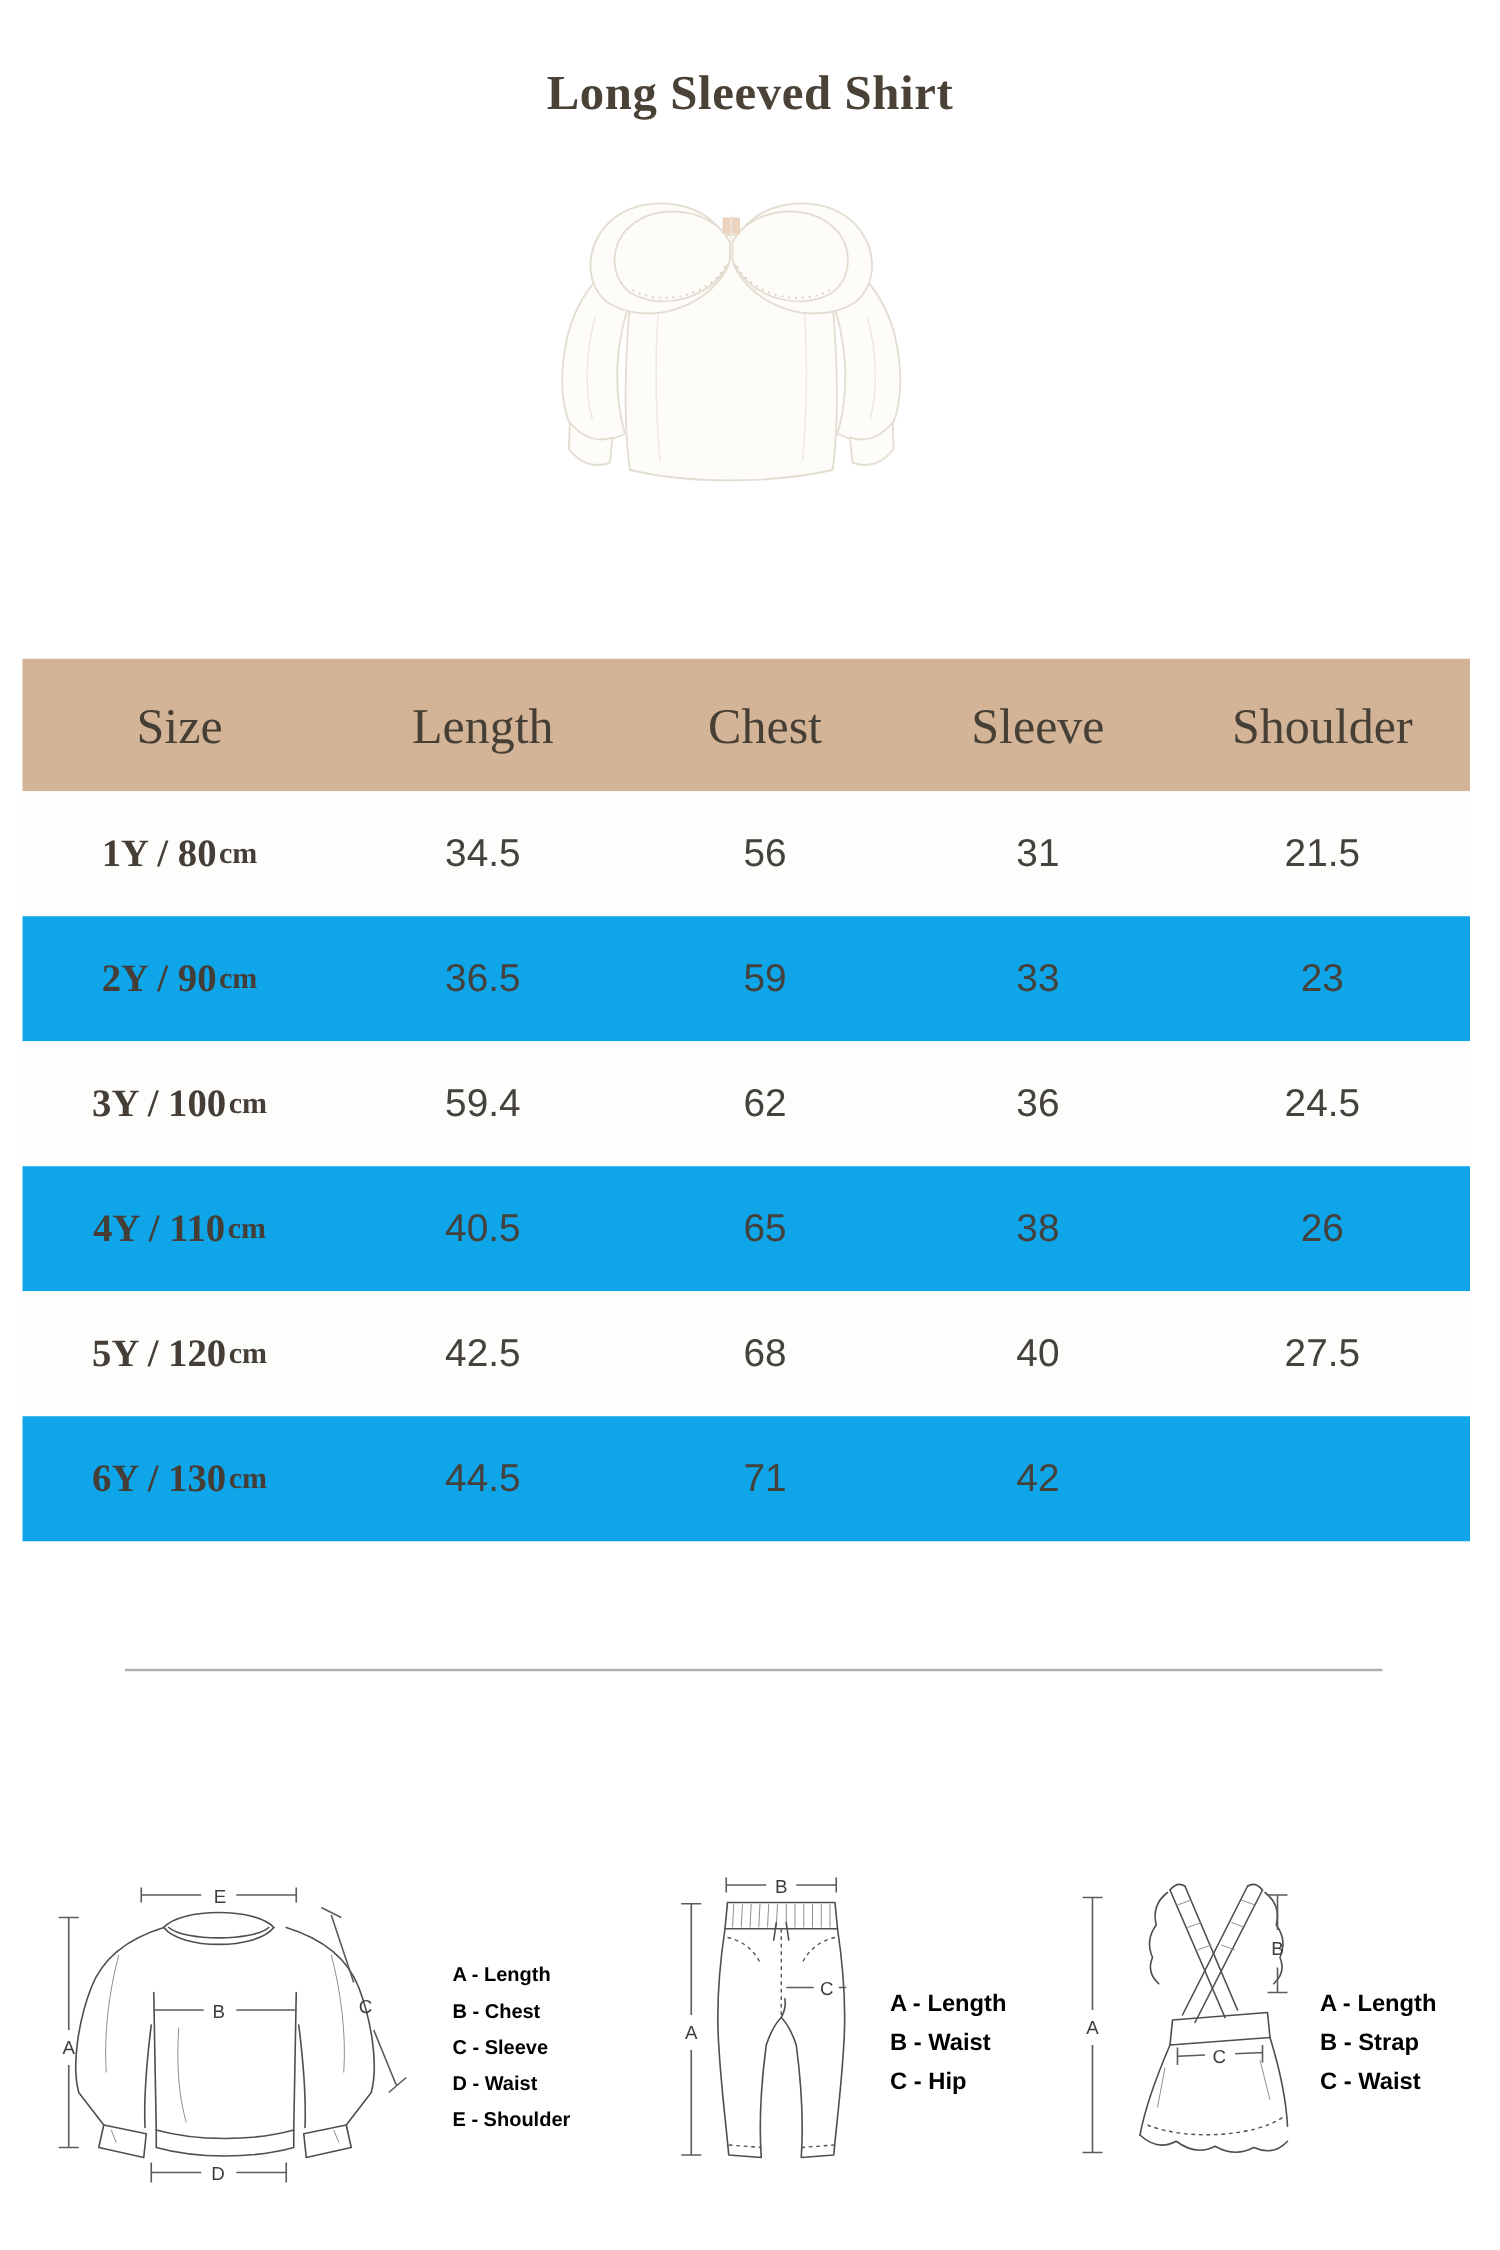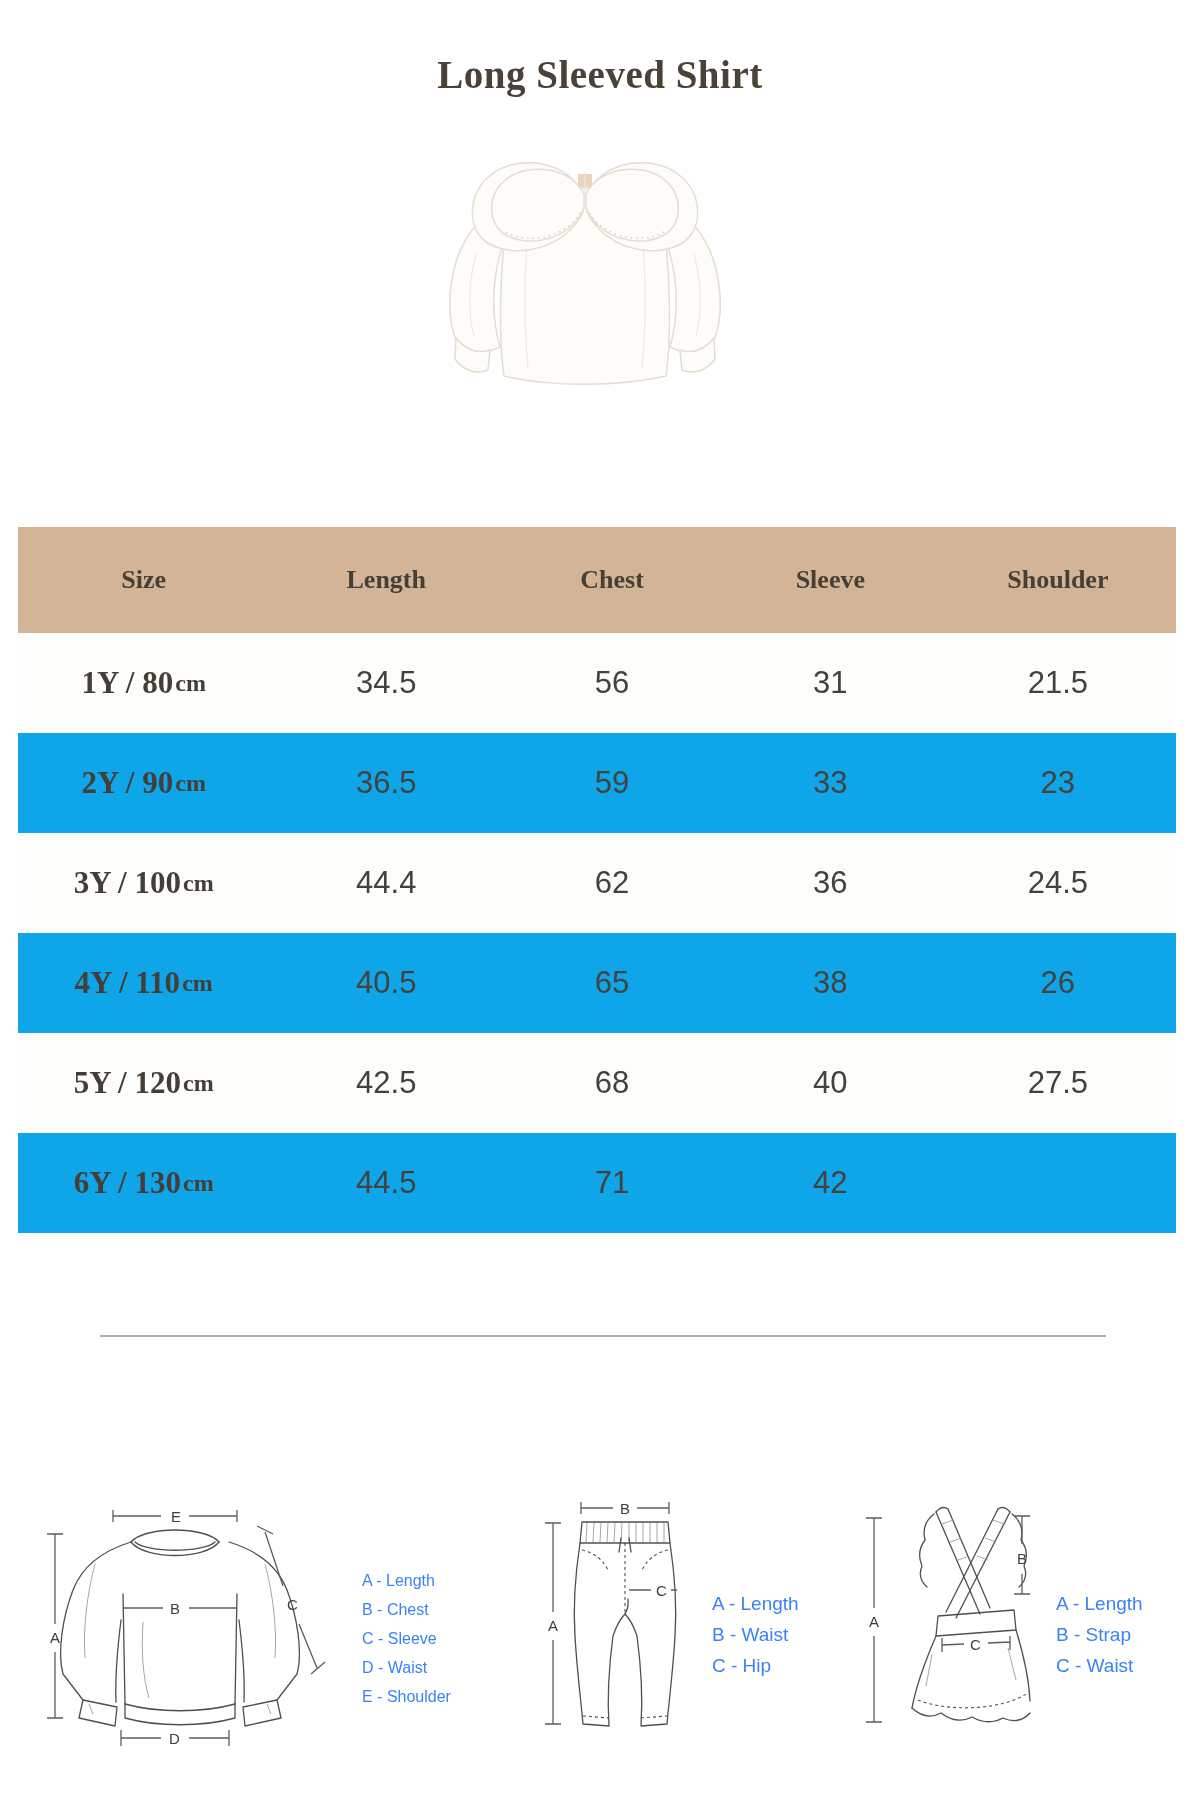--- a/index.html
+++ b/index.html
@@ -9,42 +9,42 @@
   .title{position:absolute;top:52px;left:0;width:100%;text-align:center;
          font-size:39px;font-weight:700;color:#4b4237;letter-spacing:.5px;}
 
   .photo{position:absolute;top:143px;left:420px;width:330px;height:252px;}
 
   
   .size-table{position:absolute;top:527px;left:18px;width:1158px;}
   .thead,.tr{display:grid;grid-template-columns:21.7% 20.2% 18.8% 18.9% 20.4%;}
   .thead{height:106px;background:#d3b496;}
   .th{display:flex;align-items:center;justify-content:center;
-      font-size:26px;font-weight:700;color:#453f36;}
+      font-size:40px;font-weight:400;color:#453f36;}
   .tr{height:100px;background:#fdfdfc;}
   .tr.alt{background:#0ea5e9;}
   .td{display:flex;align-items:center;justify-content:center;
       font-size:31px;color:#45413c;font-family:"Liberation Sans",sans-serif;text-align:right;}
   .td.size{font-family:"Liberation Serif",serif;font-weight:600;color:#453e36;}
   .td.size .unit{font-size:24px;margin-left:2px;}
 
   .divider{position:absolute;top:1335px;left:100px;width:1006px;height:2px;
            background:#b1b0ae;}
 
   .h2{position:absolute;top:1424px;left:0;width:100%;text-align:center;
       font-size:41px;font-weight:700;color:#4b4237;}
 
   
   .diagram{position:absolute;}
   .d-sweater{left:25px;top:1502px;}
   .d-pants{left:525px;top:1496px;}
   .d-skirt{left:858px;top:1496px;}
 
   .legend{position:absolute;list-style:none;margin:0;padding:0;
-          font-family:"Liberation Sans",sans-serif;font-weight:400;color:#3b82f6;}
+          font-family:"Liberation Sans",sans-serif;font-weight:700;color:#000000;}
   .legend1{left:362px;top:1566px;font-size:16px;line-height:29px;}
   .legend2{left:712px;top:1588px;font-size:19px;line-height:31px;}
   .legend3{left:1056px;top:1588px;font-size:19px;line-height:31px;}
 
   
   .g{stroke:#4f4f4f;stroke-width:1.3;fill:none;stroke-linecap:round;stroke-linejoin:round;}
   .gd{stroke:#4f4f4f;stroke-width:1.1;fill:none;stroke-dasharray:3,3;}
   .m{stroke:#5c5c5c;stroke-width:1.3;fill:none;}
   .fold{stroke:#8f8f8f;stroke-width:.8;fill:none;}
   svg text{font-family:"Liberation Sans",sans-serif;font-size:15px;fill:#3e3e3e;}
@@ -116,21 +116,21 @@
       <div class="td">36.5</div>
       <div class="td">59</div>
       <div class="td">33</div>
       <div class="td">23</div>
     </div>
     <div class="tr">
       <div class="td size">
           <span>3Y / 100</span>
           <span class="unit">cm</span>
         </div>
-      <div class="td">44.4</div>
+      <div class="td">59.4</div>
       <div class="td">62</div>
       <div class="td">36</div>
       <div class="td">24.5</div>
     </div>
     <div class="tr alt">
       <div class="td size">
           <span>4Y / 110</span>
           <span class="unit">cm</span>
         </div>
       <div class="td">40.5</div>

